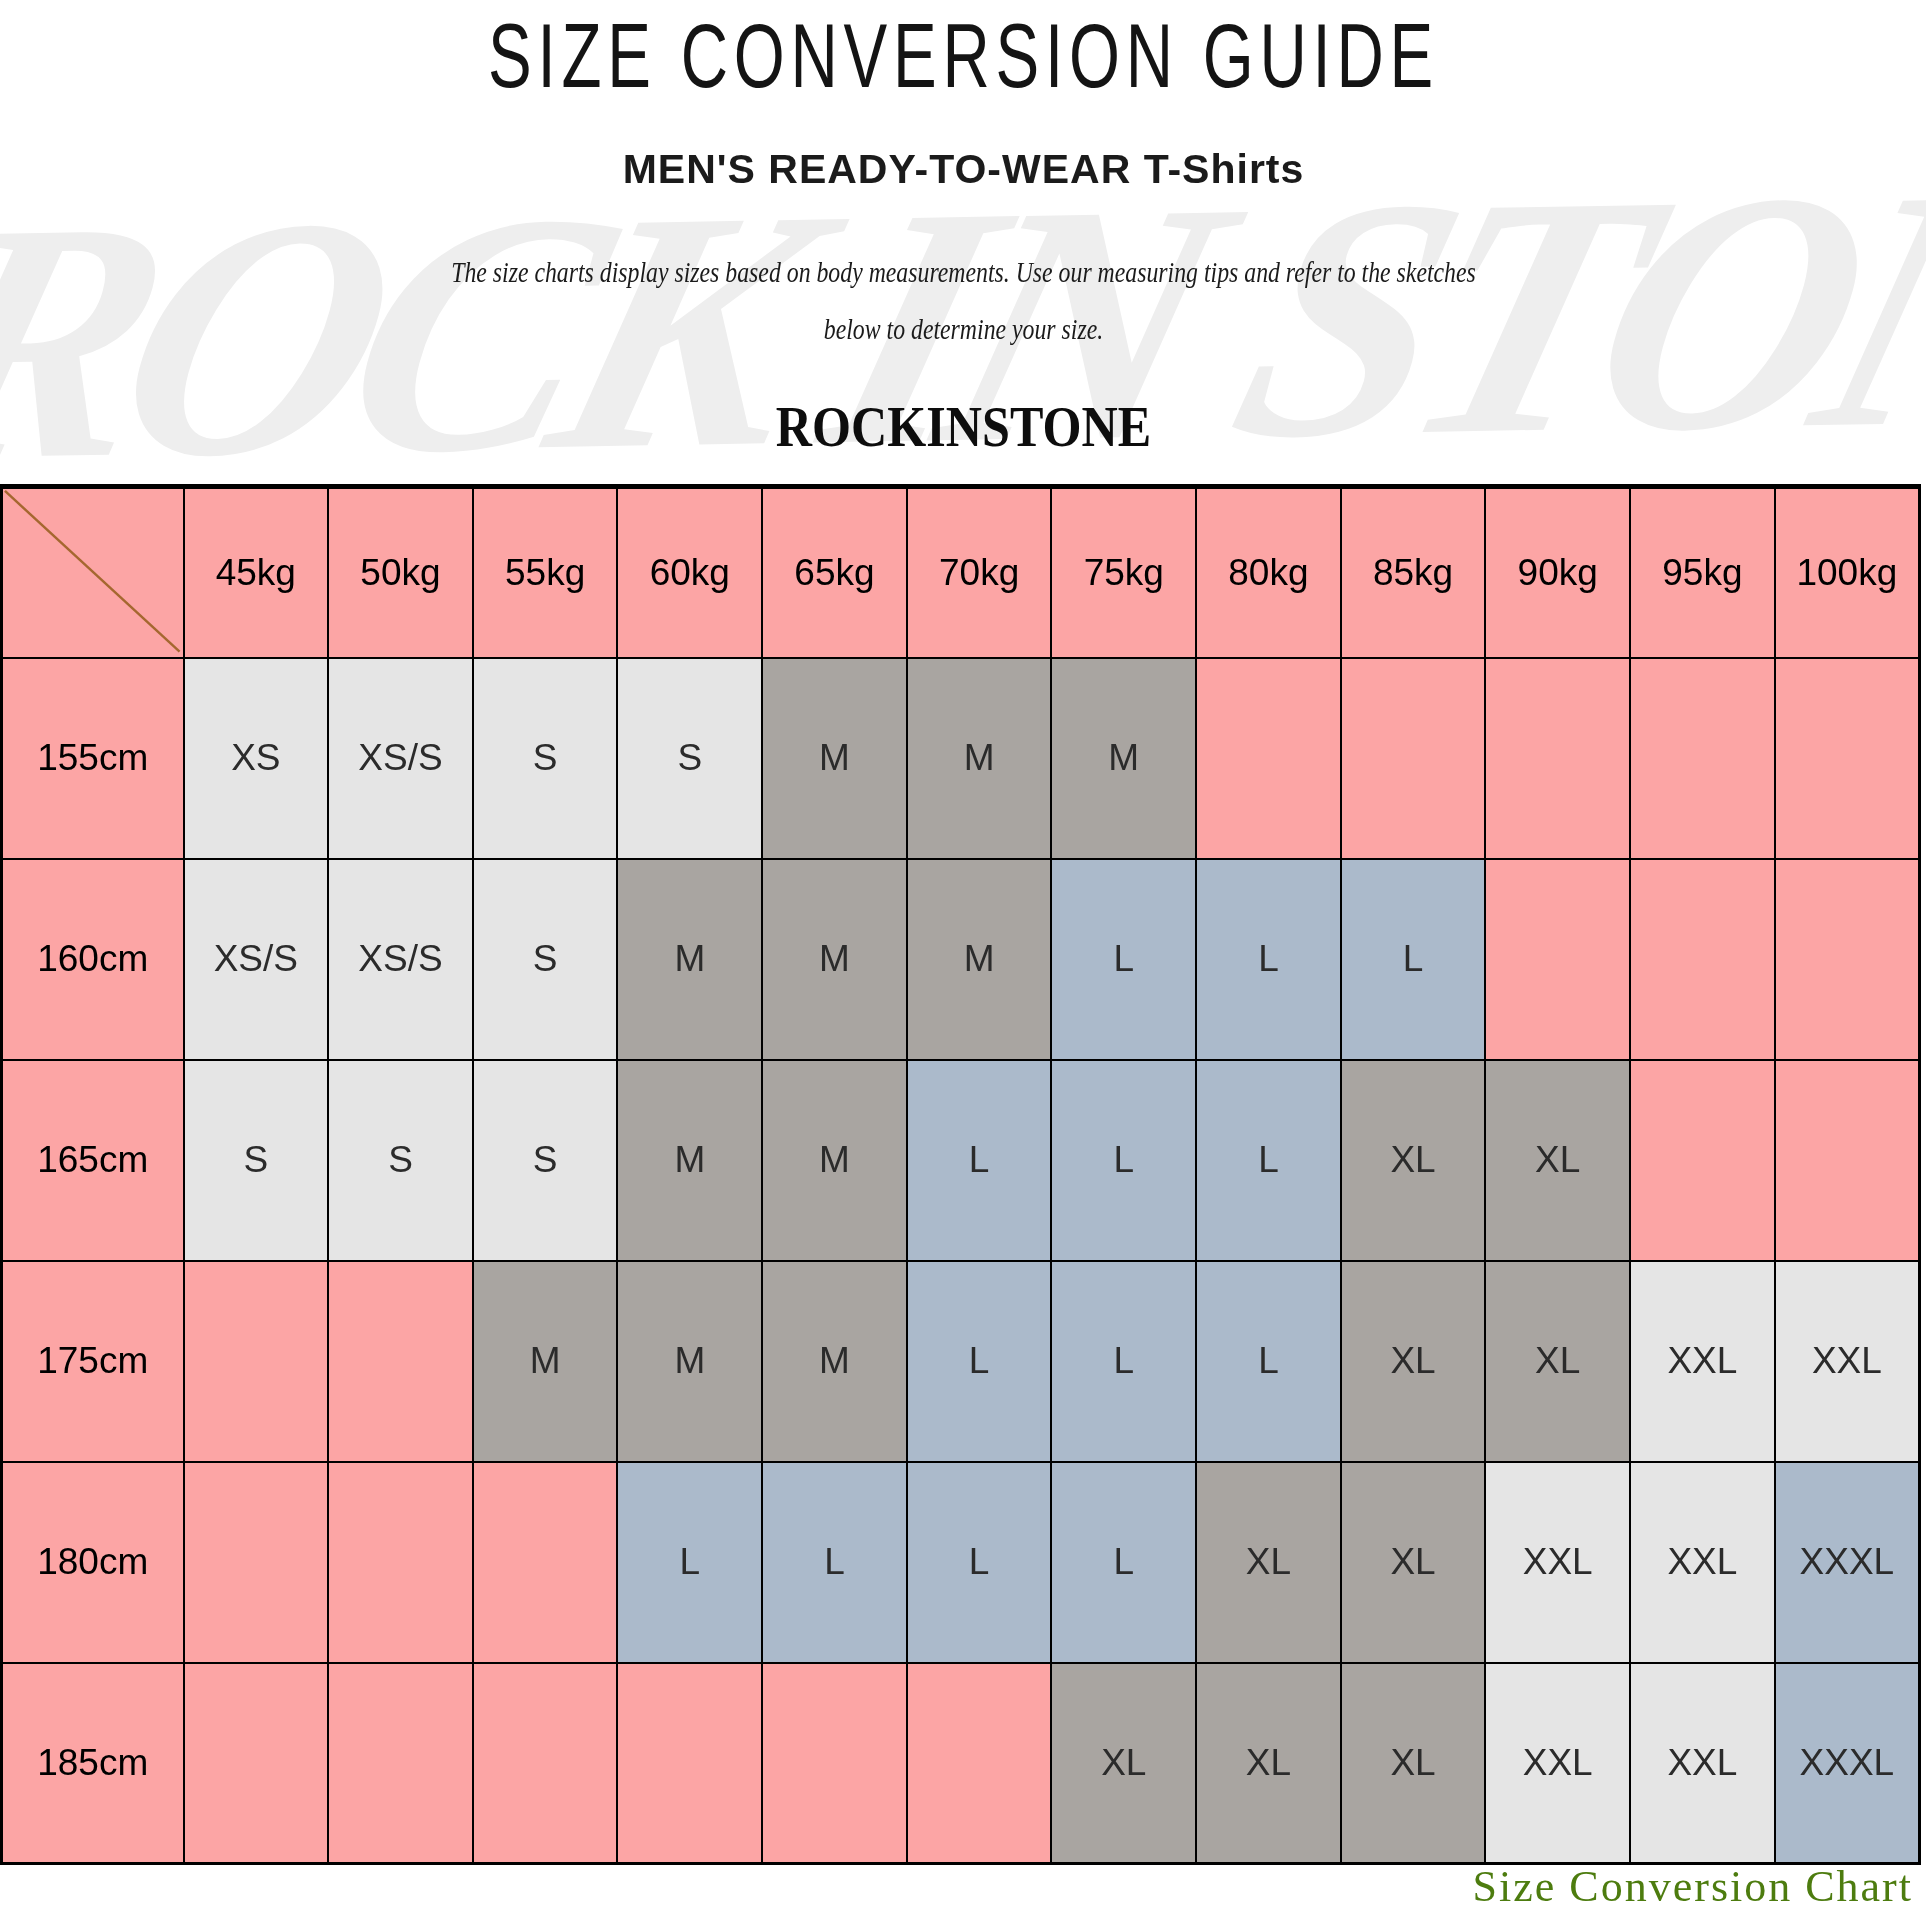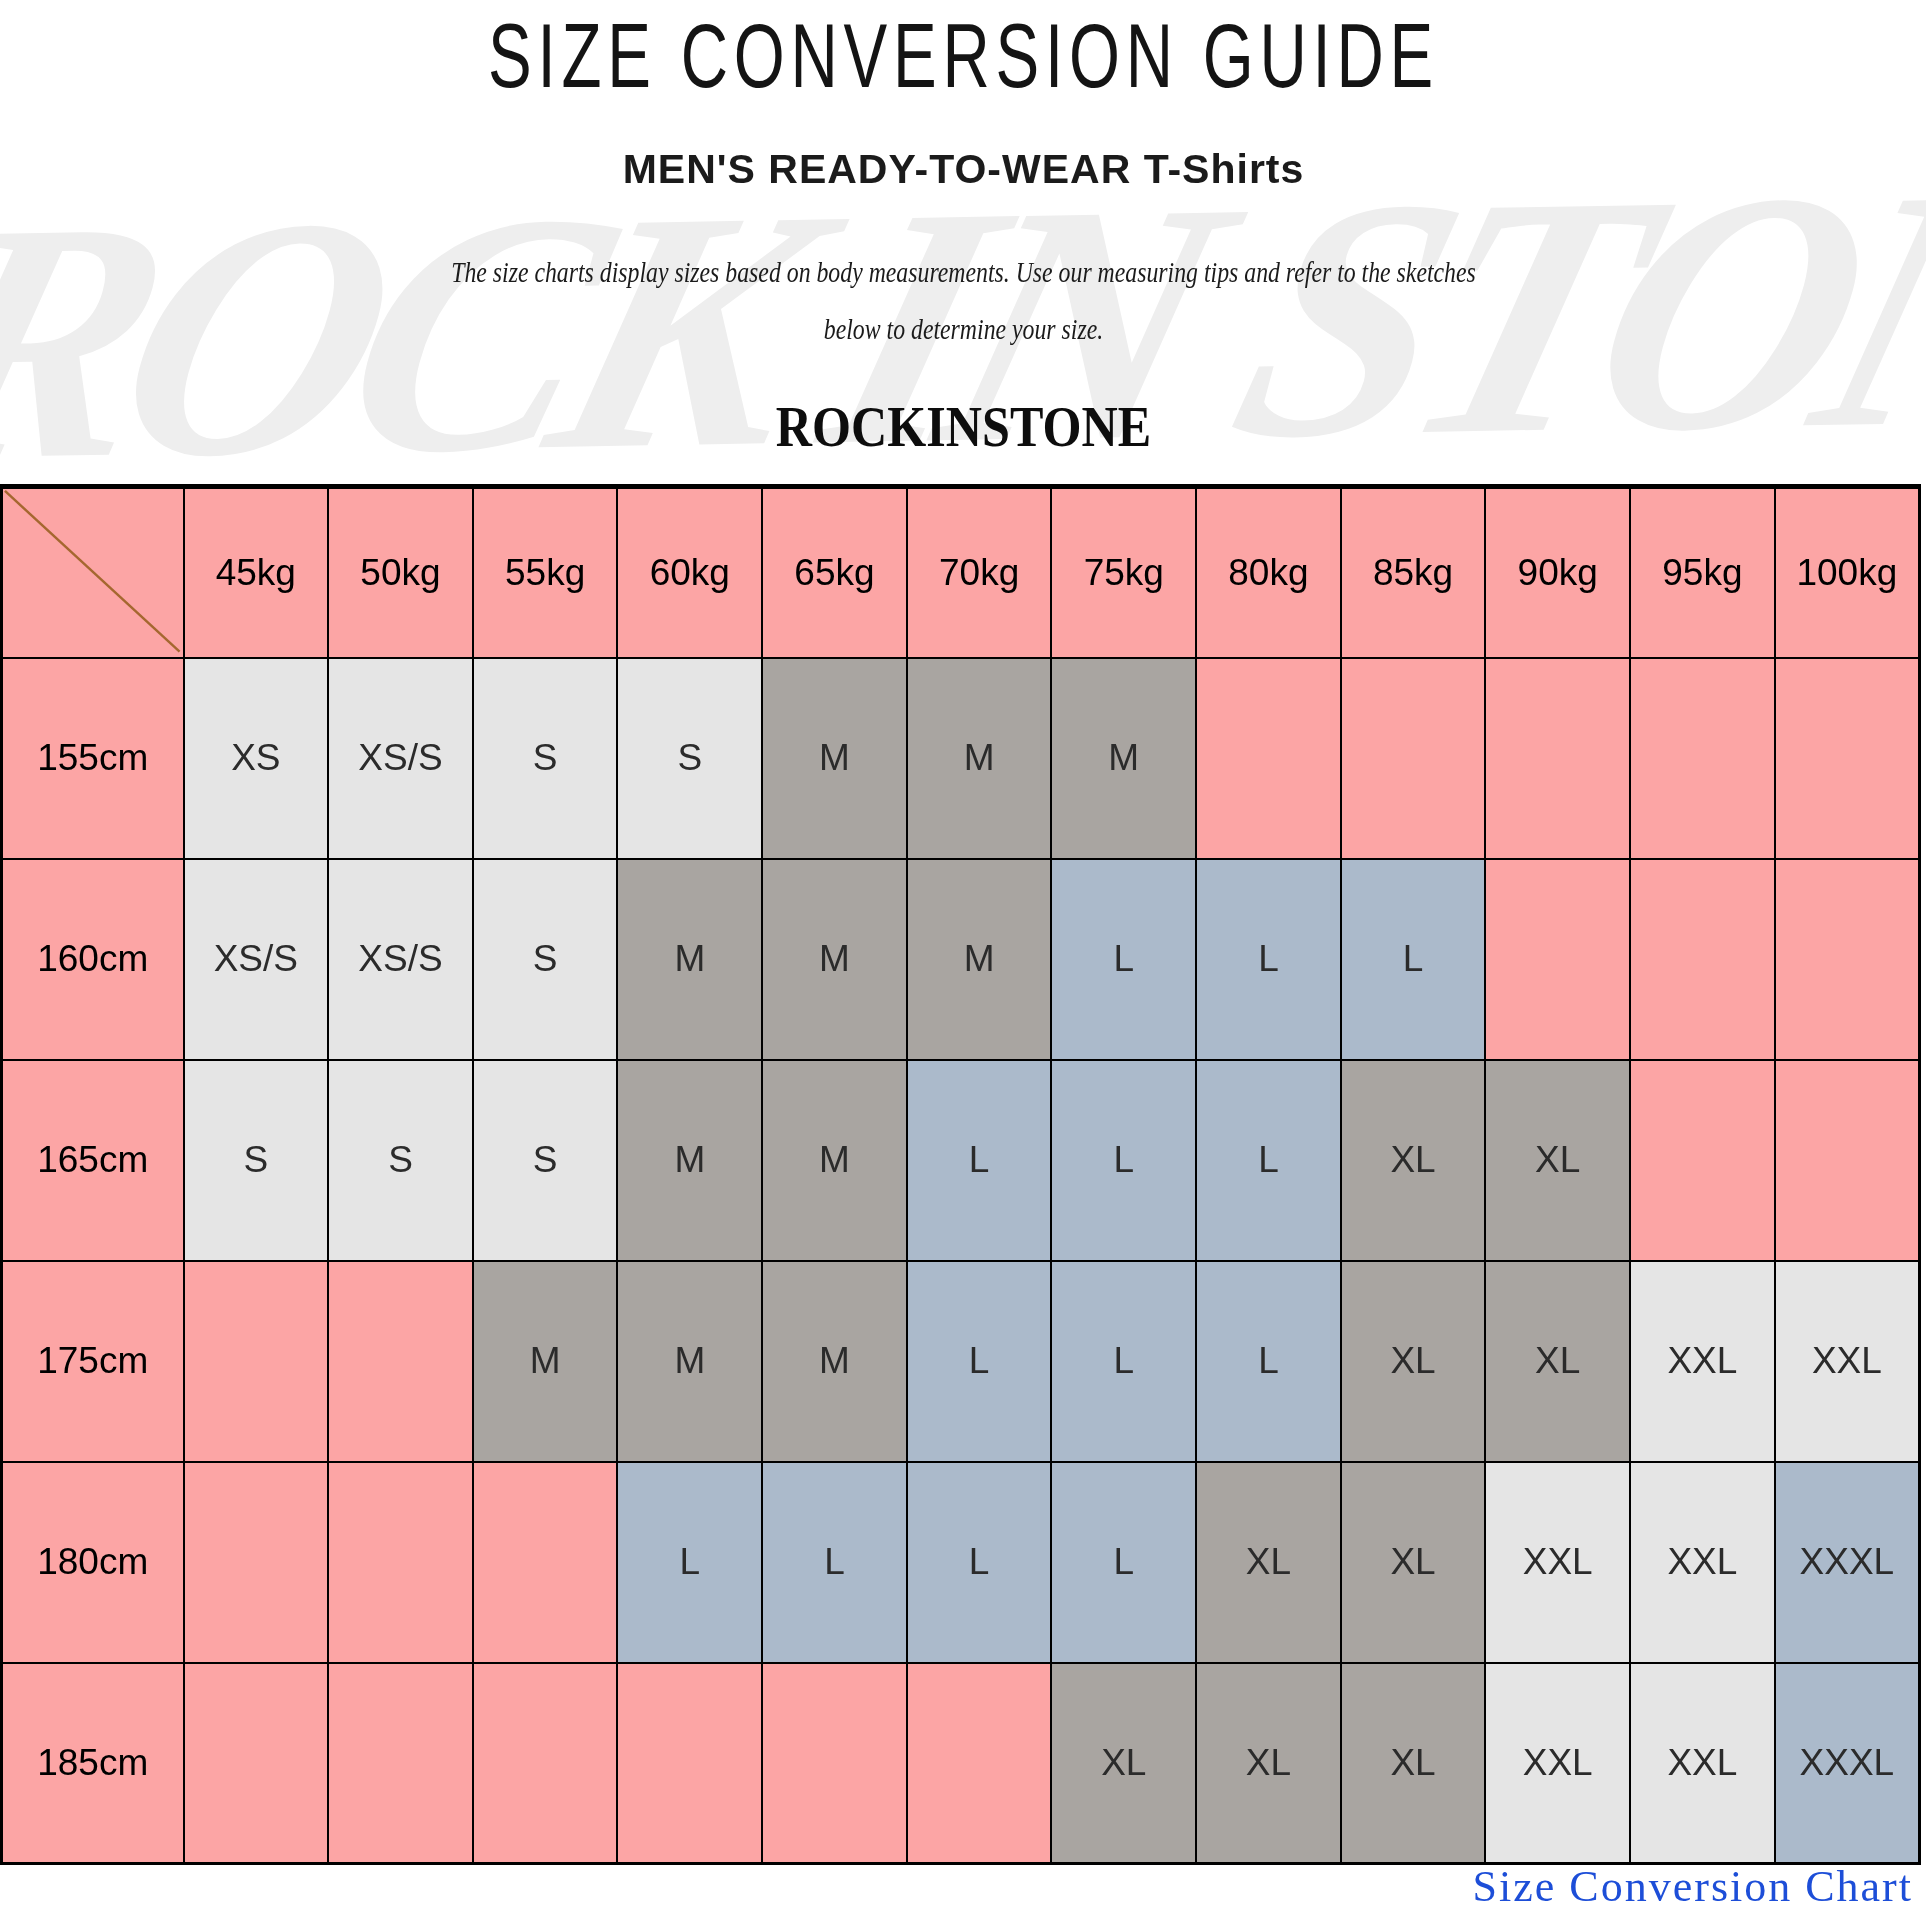--- a/index.html
+++ b/index.html
@@ -103,21 +103,21 @@
   }
   .size-table td {
     font-size:37px;
     color:#2b2b2b;
   }
 
   .caption {
     top:1861px; right:14px;
     font-family:"Liberation Serif", serif;
     font-size:44px;
-    color:#1d4ed8;
+    color:#4d7c0f;
     letter-spacing:2px;
     white-space:nowrap;
   }
 </style>
 </head>
 <body>
 
 <div>
 
   <div class="watermark">ROCK IN STONE</div>

